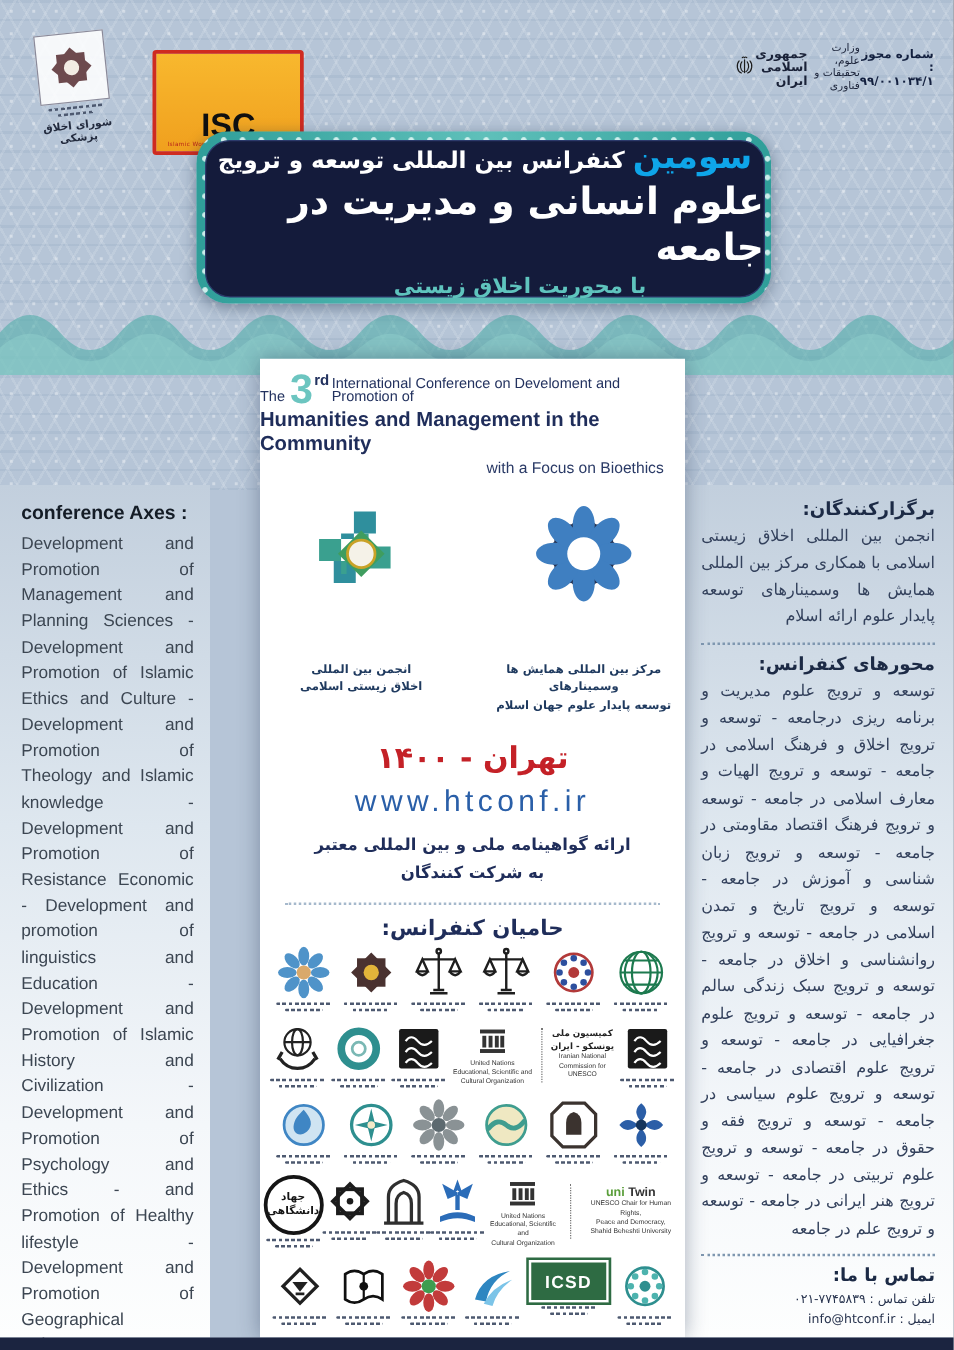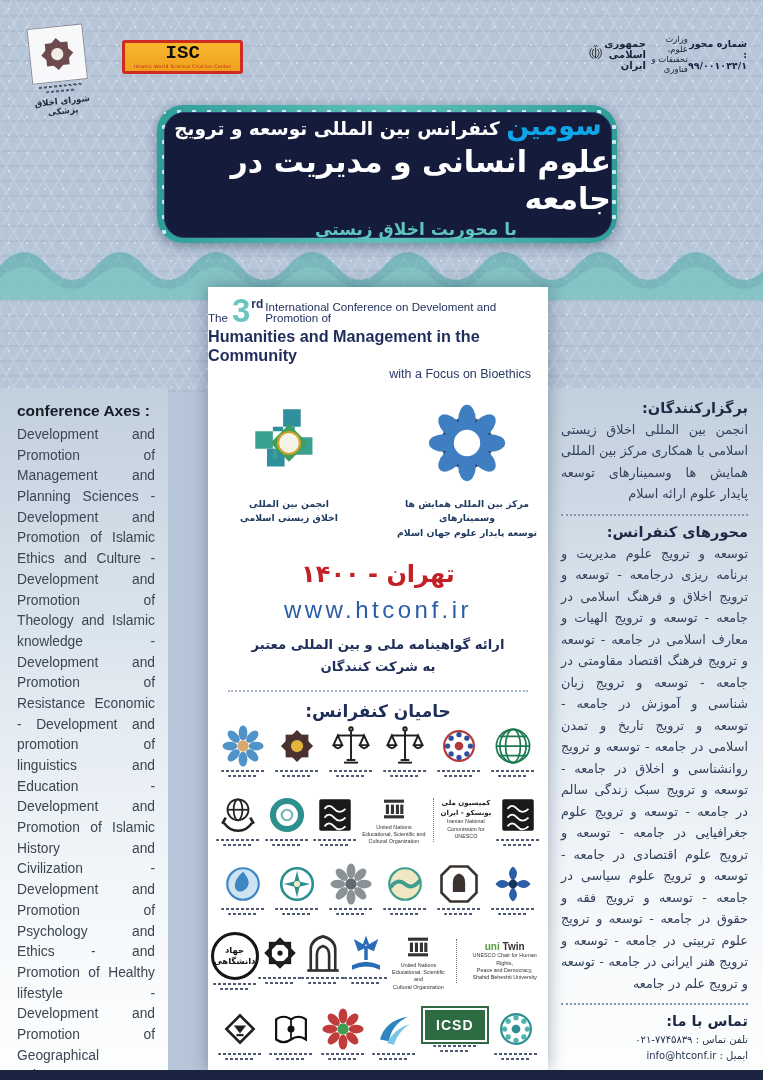--- a/index.html
+++ b/index.html
@@ -20,21 +20,21 @@
   .stamp-box{width:54px;height:54px;background:rgba(255,255,255,.88);border:1px solid #8a8a9a;
              display:flex;align-items:center;justify-content:center;}
   .stamp-box svg{width:42px;height:42px;}
   .stamp-cap{margin-top:4px;font-size:8.5px;font-weight:bold;color:#232b3e;direction:rtl;text-align:center;}
   .squig{width:44px;height:2px;background:repeating-linear-gradient(90deg,#4d5970 0 3px,transparent 3px 5px);
          margin-top:3px;border-radius:1px;}
   .squig.s2{width:30px;}
   .isc{margin-top:14px;}
   .isc-box{background:linear-gradient(180deg,#f8b82e,#f0a01e);border:3px solid #cf2b20;border-radius:3px;
            padding:1px 9px 2px;display:flex;flex-direction:column;align-items:center;}
-  .isc-txt{font-family:Liberation Mono, monospace;font-weight:bold;font-size:19px;line-height:1;color:#101010;}
+  .isc-txt{font-family:Liberation Sans, sans-serif;font-weight:bold;font-size:26px;line-height:1;color:#101010;margin-top:43px;}
   .isc-sub{font-size:4.6px;color:#b8231a;letter-spacing:.3px;margin-top:1px;white-space:nowrap;}
   .tr{position:absolute;right:16px;top:30px;width:160px;display:flex;flex-direction:row;
       align-items:center;z-index:2;color:#1a2238;}
   .tr svg{width:46px;height:46px;color:#1c1c1c;}
   .g1{font-size:10px;font-weight:bold;margin-top:2px;direction:rtl;}
   .g2{font-size:8.5px;margin-top:2px;direction:rtl;}
   .g3{font-size:9.5px;font-weight:bold;margin-top:3px;direction:rtl;color:#13203f;}
   .ltr{direction:ltr;unicode-bidi:embed;}
   
   .banner{position:absolute;left:157px;top:105px;width:460px;height:138px;border-radius:26px;padding:7px;
@@ -52,21 +52,21 @@
   
   .card{position:absolute;left:208px;top:287px;width:340px;height:783px;background:#ffffff;z-index:4;
         box-shadow:0 0 16px rgba(25,45,75,.38);display:flex;flex-direction:column;align-items:center;
         box-sizing:border-box;font-family:"Liberation Sans",sans-serif;}
   .t1{margin-top:12px;font-size:11.6px;color:#23325f;display:flex;align-items:flex-end;line-height:1;}
   .big3{font-size:33px;font-weight:bold;color:#6cc5c0;line-height:.75;margin:0 1px 0 4px;}
   .rd{font-size:12px;font-weight:bold;color:#23325f;position:relative;top:-14px;left:0px;margin-right:2px;}
   .t2{font-size:16.2px;font-weight:bold;color:#1f2d5a;margin-top:3px;}
   .t3{font-size:12.5px;color:#2a3a66;width:306px;text-align:right;margin-top:2px;}
   .org-logos{display:flex;gap:30px;margin-top:18px;align-items:flex-start;}
-  .org{display:flex;flex-direction:column;align-items:center;width:148px;font-family:"DejaVu Sans",sans-serif;}
+  .org{display:flex;flex-direction:column;align-items:center;width:148px;font-family:"DejaVu Sans",sans-serif;gap:32px;}
   .org svg{width:88px;height:88px;}
   .org-cap{margin-top:10px;font-size:9.3px;font-weight:bold;color:#1f3a5f;text-align:center;direction:rtl;
            white-space:pre-line;line-height:1.55;}
   .city{margin-top:20px;color:#c42127;font-size:24px;font-weight:bold;direction:rtl;font-family:"DejaVu Sans",sans-serif;}
   .site{margin-top:8px;color:#2a5fa8;font-size:24px;font-weight:normal;letter-spacing:3.5px;}
   .cert{margin-top:10px;color:#1f2d5a;font-size:13.2px;font-weight:bold;direction:rtl;text-align:center;
         width:262px;line-height:1.65;font-family:"DejaVu Sans",sans-serif;}
   .carddots{width:300px;border-top:2px dotted #a6b9cc;margin-top:12px;}
   .sp-head{margin-top:9px;font-size:17px;font-weight:bold;color:#1f2d5a;direction:rtl;font-family:"DejaVu Sans",sans-serif;}
   

